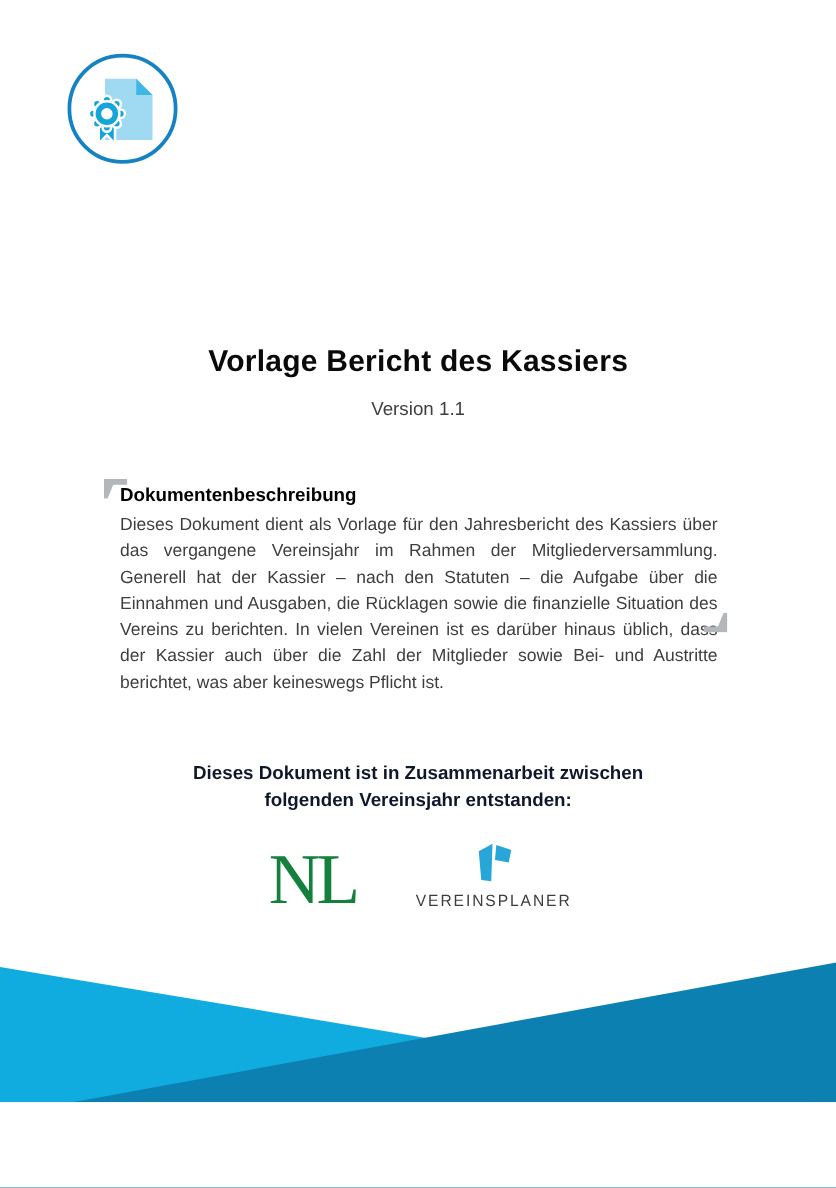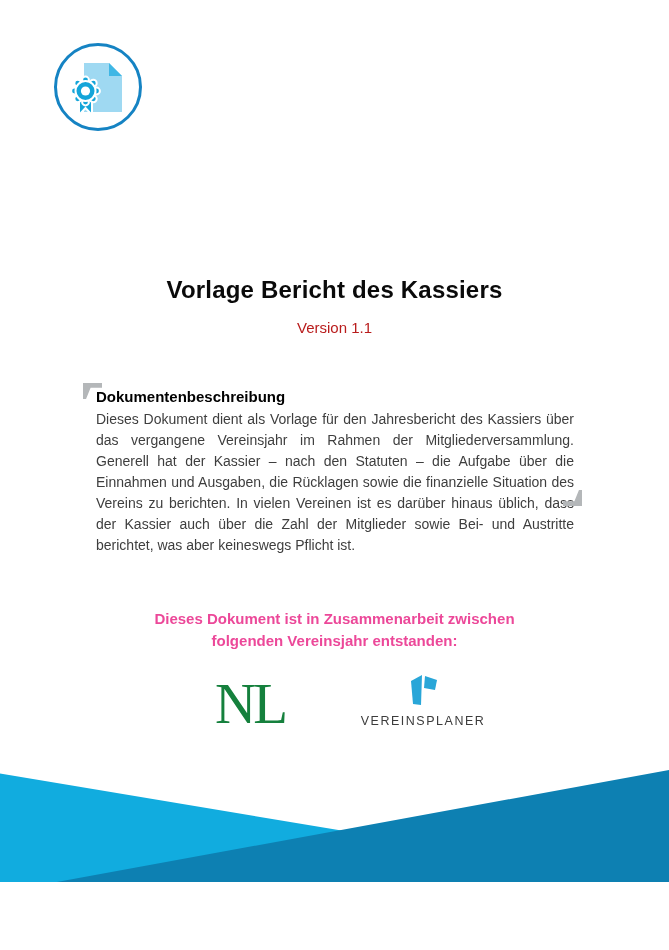--- a/index.html
+++ b/index.html
@@ -13,21 +13,21 @@
   .logo { position:absolute; left:52px; top:41px; width:92px; height:92px; }
 
   
   .title {
     position:absolute; top:276px; left:0; width:100%;
     text-align:center; font-size:24px; font-weight:700; color:#0a0a0a;
     letter-spacing:0.2px;
   }
   .version {
     position:absolute; top:319px; left:0; width:100%;
-    text-align:center; font-size:15px; color:#b91c1c;
+    text-align:center; font-size:15px; color:#404040;
   }
 
   
   .desc { position:absolute; left:96px; top:388px; width:478px; }
   .desc-heading { font-size:15px; font-weight:700; color:#000000; margin:0 0 4px 0; }
   .desc-body {
     margin:0; font-size:14px; line-height:21px; color:#3e3e3e;
     text-align:justify;
   }
 
@@ -35,32 +35,32 @@
   .qmark {
     position:absolute; width:19px; height:16px;
     clip-path:polygon(0 0, 100% 0, 100% 30%, 40% 30%, 16% 100%, 0 100%);
   }
   .qmark-tl { left:83px; top:383px; }
   .qmark-br { left:563px; top:490px; transform:rotate(180deg); }
 
   
   .collab {
     position:absolute; top:608px; left:0; width:100%;
-    text-align:center; font-size:15px; font-weight:700; color:#ec4899;
+    text-align:center; font-size:15px; font-weight:700; color:#0f172a;
     line-height:22px;
   }
 
   
   .partners { position:absolute; left:0; top:668px; width:100%; height:80px; }
   .nl-monogram {
     position:absolute; left:215px; top:0; height:72px; line-height:72px;
     font-family:"Liberation Serif", serif; font-size:57px; font-weight:400;
     letter-spacing:-3px; color:#15803d;
   }
-  .vp { position:absolute; left:330px; top:6px; width:130px; text-align:right;margin-left:28px; }
+  .vp { position:absolute; left:330px; top:6px; width:130px; text-align:left; }
   .vp-icon { display:block; margin:0 auto; }
   .vp-label {
     margin-top:7px; font-size:13px; letter-spacing:1.6px; color:#3c3c3c;
     transform:scaleX(0.96); transform-origin:center;
   }
 
   
   .tri { position:absolute; left:0; top:0; width:100%; height:100%; }
   .tri-light { clip-path:polygon(0 87.7%, 97.2% 100%, 0 100%); }
   .tri-dark  { clip-path:polygon(100% 87.3%, 100% 100%, 8.5% 100%); }

